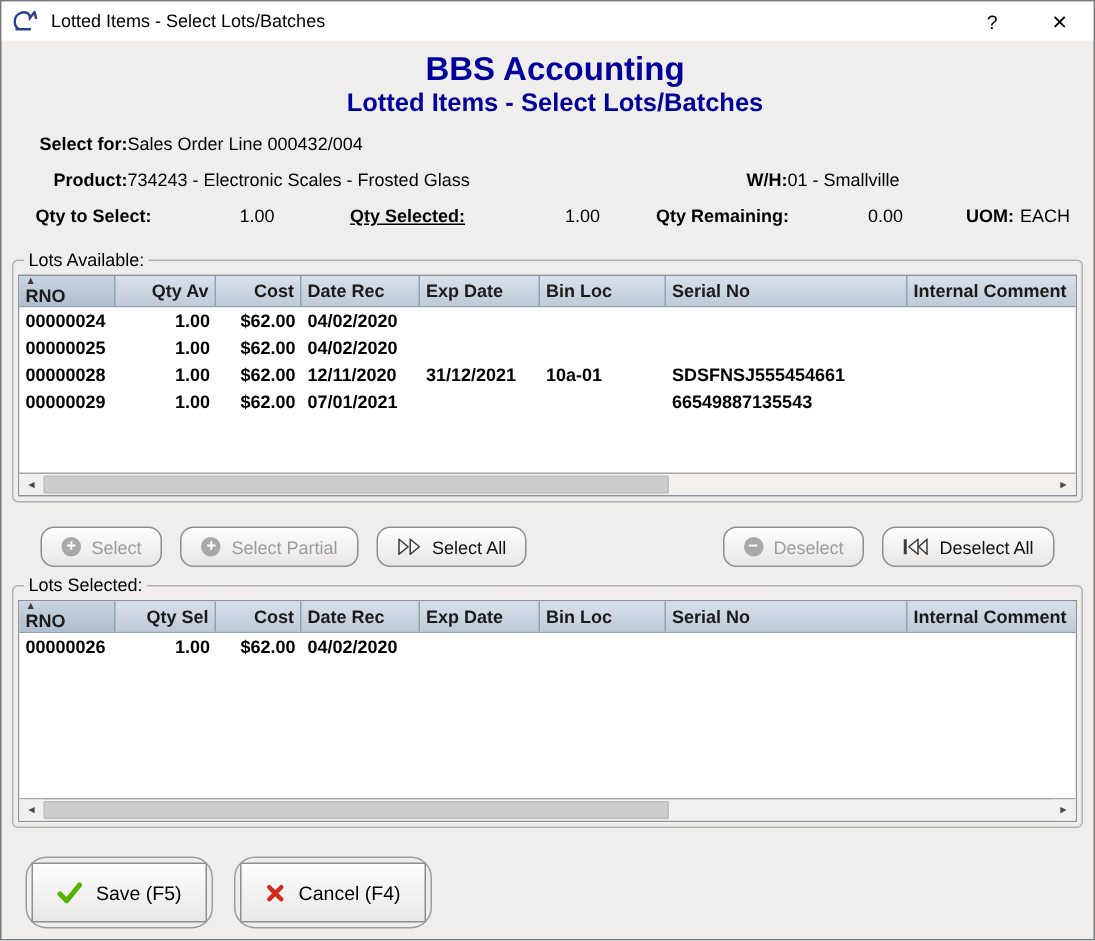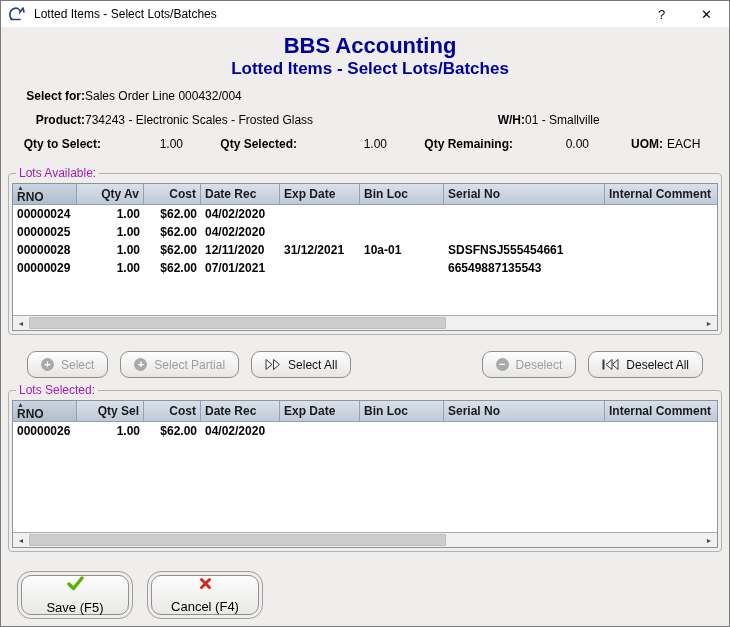--- a/index.html
+++ b/index.html
@@ -32,36 +32,36 @@
   .header .h2 { font-size:17px; font-weight:bold; line-height:20px; }
   
   .info { padding:10px 8px 0 8px; flex:none; }
   .irow { display:flex; align-items:baseline; height:24px; }
   .lbl { font-weight:bold;text-align:right; }
   .w-selfor { width:76px; }
   .w-prod { width:76px; }
   .w-prodval { width:400px; }
   .w-wh { width:40px; }
   .w-q1l { width:92px; } .w-q1v { width:82px; text-align:right; }
-  .w-q2l { width:88px; margin-left:26px; } .w-q2v { width:90px; text-align:right; }
+  .w-q2l { width:88px; margin-left:39px;text-decoration:underline; } .w-q2v { width:90px; text-align:right; }
   .w-q3l { width:100px; margin-left:26px; } .w-q3v { width:76px; text-align:right; }
   .w-uoml { width:42px; margin-left:32px; } .w-uomv { margin-left:4px; }
   
   .group {
     position:relative;
     border:1px solid #b2b2b2;
     border-radius:4px;
     margin:12px 7px 0 7px;
     padding:9px 3px 3px 3px;
     flex:none;
   }
   .group-label {
     position:absolute; top:-8px; left:7px;
     background:#f0eeec; padding:0 3px;
-    color:#a21caf;
+    color:#000000;
   }
   
   .table { border:1px solid #8d949d; background:#fff; }
   .tr {
     display:grid;
     grid-template-columns:64px 67px 57px 79px 80px 84px 161px minmax(0,1fr);
     font-weight:bold;
   }
   .thead {
     background:linear-gradient(#d9e1ea,#bfcad7);
@@ -128,24 +128,24 @@
   }
   
   .footer {
     margin-top:auto; flex:none;
     display:flex; align-items:center; gap:22px;
     padding:0 0 11px 20px;
   }
   .btn-footer {
     position:relative;
     height:40px; min-width:108px;
-    border:1px solid #8f8f8f; border-radius:10px;
+    border:1px solid #8f8f8f; border-radius:0;
     background:linear-gradient(#fdfdfd,#e9e8e6);
     display:inline-flex; align-items:center; justify-content:center; gap:9px;
-    padding:0 16px; font-size:13px; cursor:pointer;flex-direction:column;
+    padding:0 16px; font-size:13px; cursor:pointer;
   }
   .btn-footer::before {
     content:""; position:absolute; inset:-5px;
     border:1px solid #9d9d9d; border-radius:14px;
     pointer-events:none;
   }
 </style>
 </head>
 <body>
 

